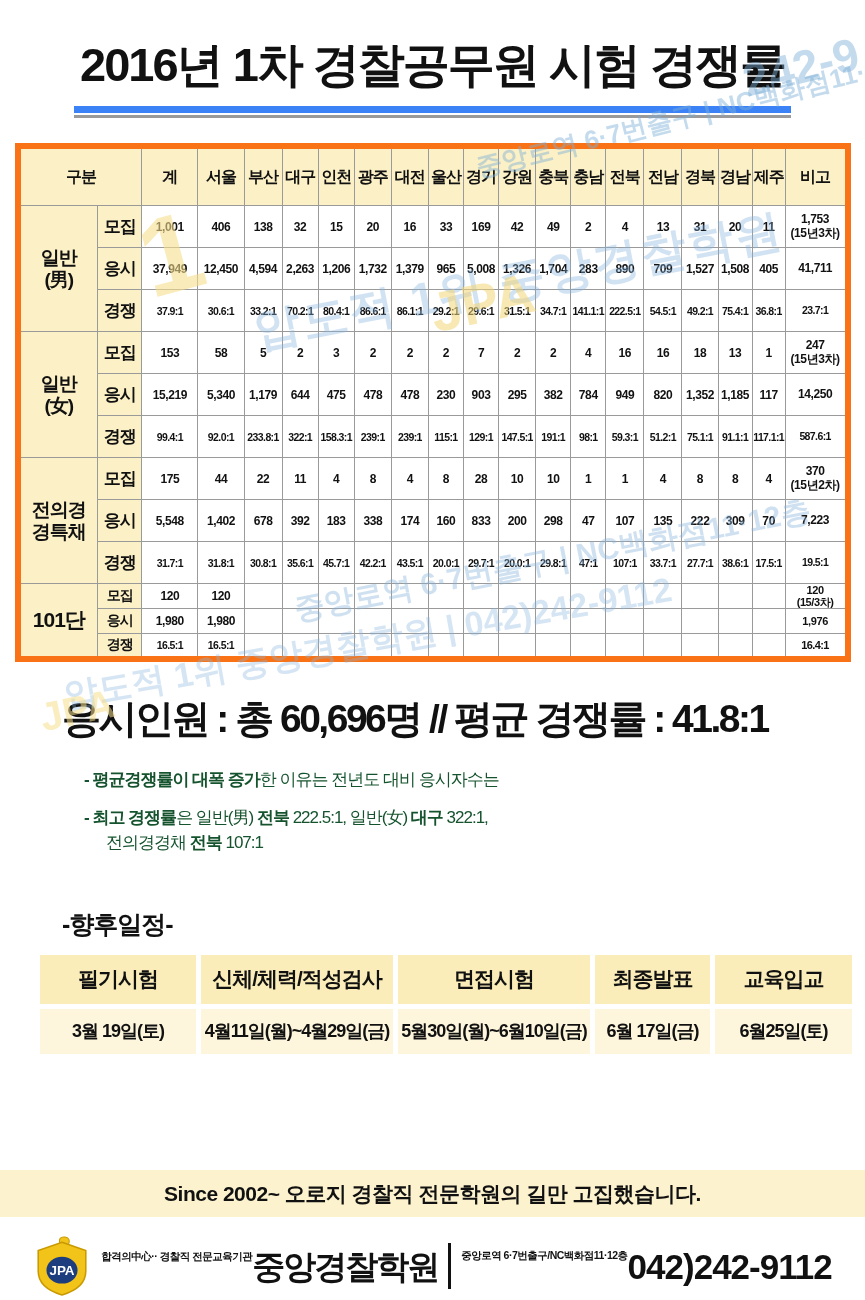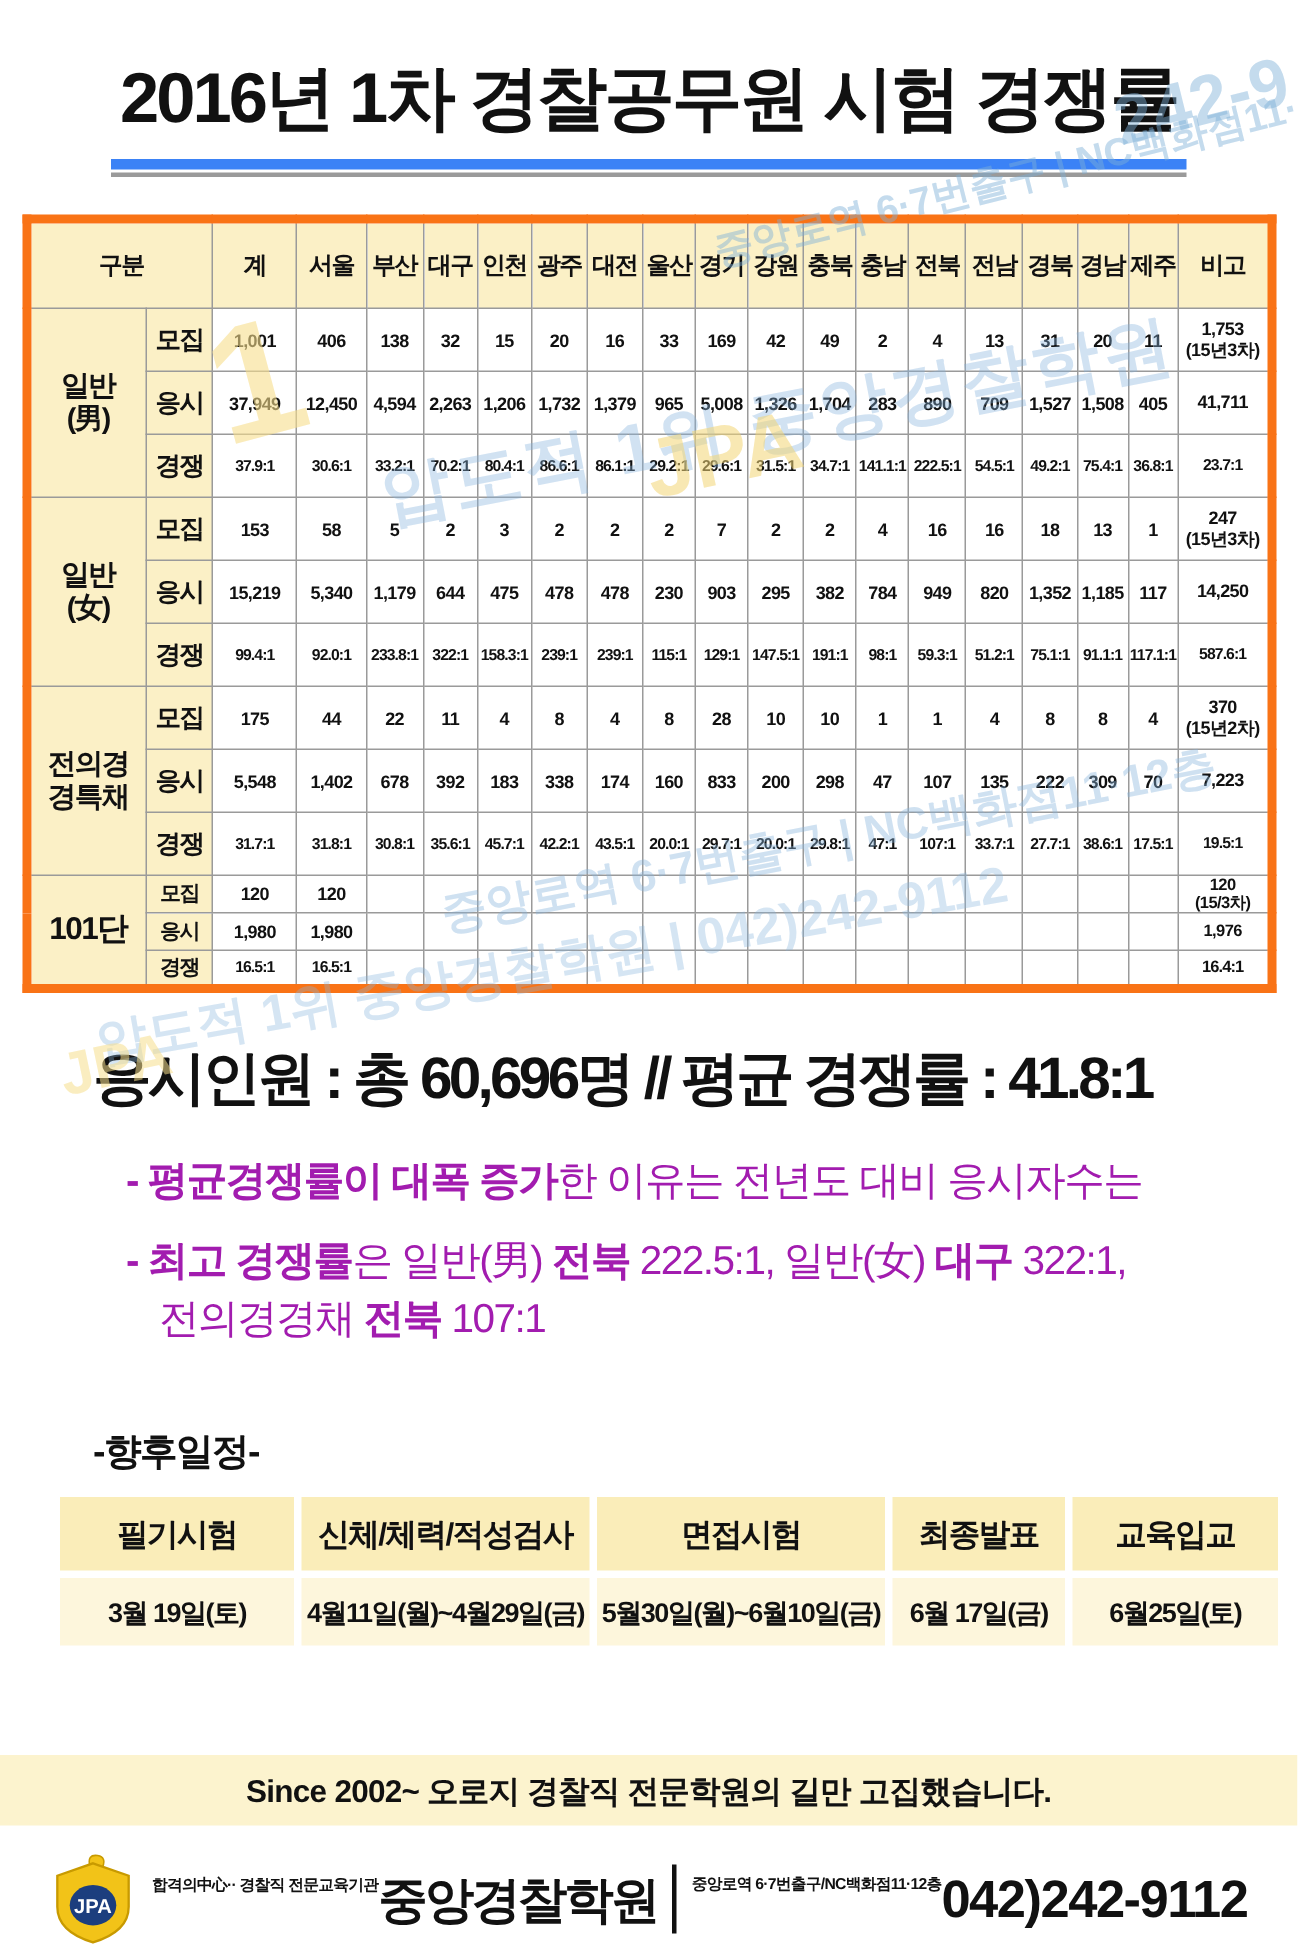--- a/index.html
+++ b/index.html
@@ -34,21 +34,21 @@
   tr.gfirst td{ border-top:2px solid #888; }
   tr.compact{ height:25px; }
   tr.compact td.slabel{ font-size:14px; }
   tr.compact td.glabel{ font-size:21px; }
   tr.compact td.bigo{ font-size:11px; }
   
   #summary{
     margin:30px 0 16px 62px; font-size:39px; font-weight:900; letter-spacing:-2.5px; white-space:nowrap;
   }
   
-  #bullets{ margin:22px 0 0 84px; font-size:27px; letter-spacing:-1px; color:#a21caf;}
+  #bullets{ margin:22px 0 0 84px; font-size:17px; letter-spacing:-1px; color:#14532d;}
   .bullet{ margin-bottom:14px; line-height:1.45;}
   .bullet .line2{ margin-left:22px; }
   .b{ font-weight:800; }
   
   #sched-heading{ margin:52px 0 0 62px; font-size:25px; font-weight:800; letter-spacing:-1px;}
   #sched{
     width:808px; margin:14px auto 0 40px; display:grid;
     grid-template-columns:156px 192px 192px 115px 137px; gap:5px;
   }
   .sh{ background:#FAEDB9; height:49px; display:flex; align-items:center; justify-content:center;

